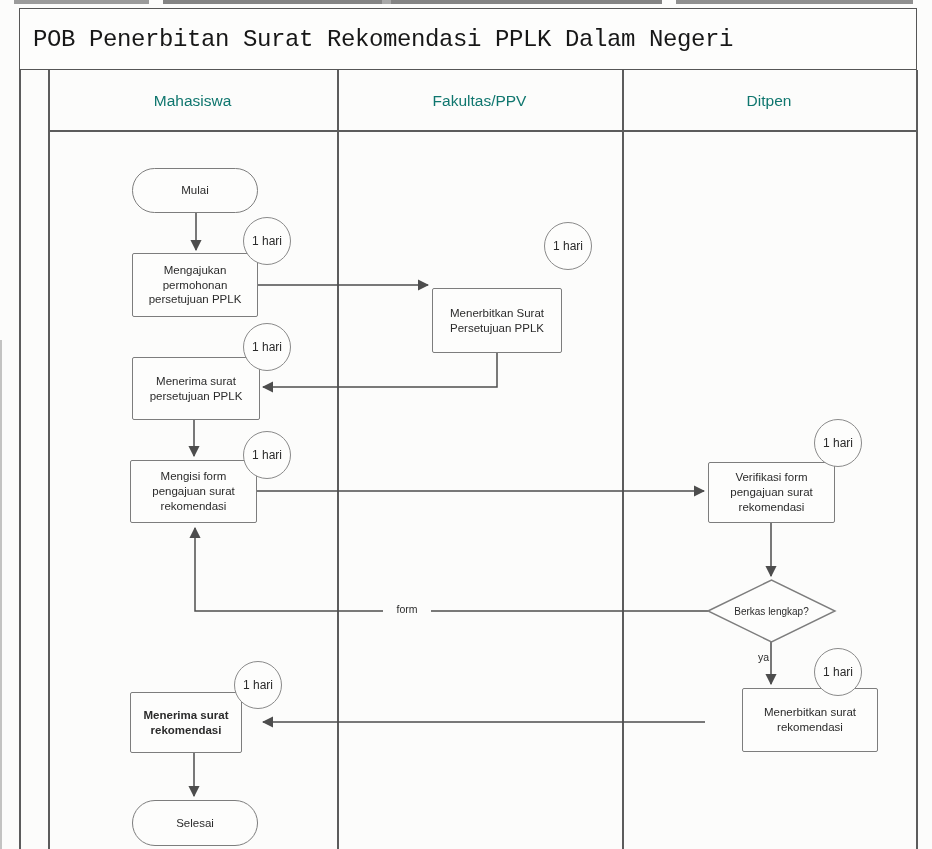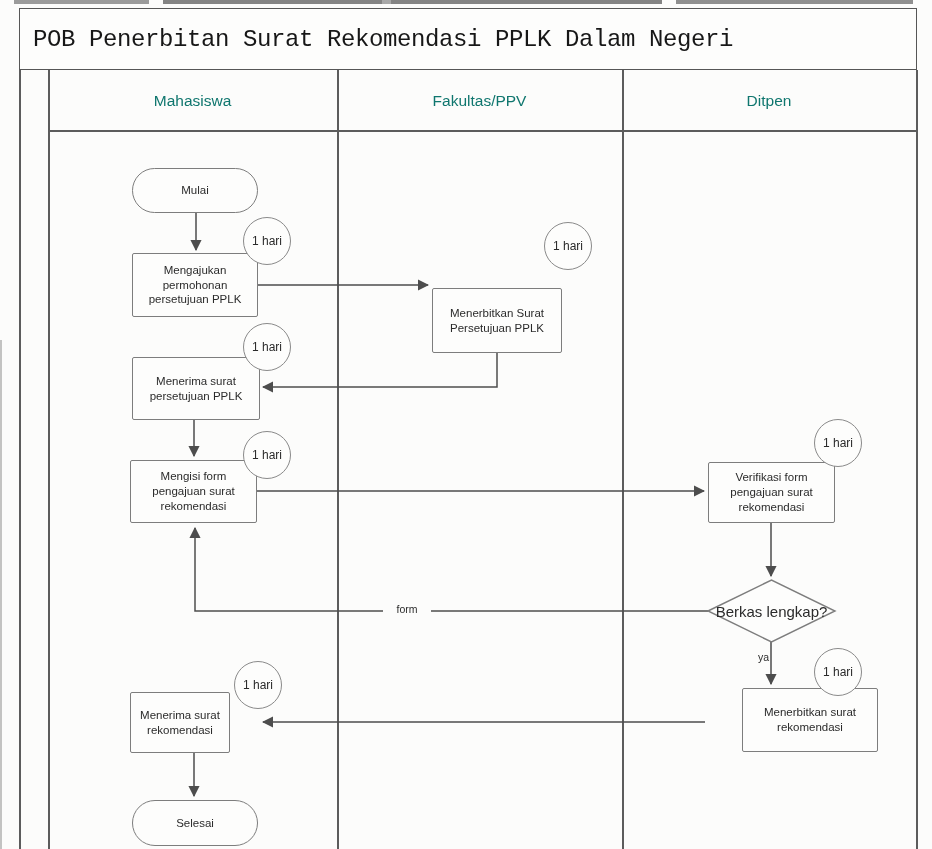--- a/index.html
+++ b/index.html
@@ -48,21 +48,21 @@
   .stadium { border-radius:24px; }
   .badge {
     position:absolute; width:48px; height:48px; border-radius:50%;
     border:1.4px solid #8a8a8a; background:#fdfdfc;
     display:flex; align-items:center; justify-content:center;
     font-size:12px; color:#2b2b2b;
   }
   .diamond-label {
     position:absolute; left:710px; top:603px; width:123px; height:16px;
     display:flex; align-items:center; justify-content:center;
-    font-size:15px; color:#2b2b2b;
+    font-size:10px; color:#2b2b2b;
   }
   .edge-label { position:absolute; font-size:10.5px; color:#2b2b2b; }
   .edge-label.no  { left:383px; top:603px; width:48px; text-align:center; background:#fcfcfb; }
   .edge-label.yes { left:739px; top:651px; width:30px; text-align:right; }
 </style>
 </head>
 <body>
 
 <div class="page">
 
@@ -118,21 +118,21 @@
   <div class="node" style="left:132px; top:357px; width:128px; height:63px;">Menerima surat persetujuan PPLK</div>
 
   <div class="node" style="left:708px; top:462px; width:127px; height:61px;">Verifikasi form pengajuan surat rekomendasi</div>
 
   <div class="node" style="left:130px; top:460px; width:127px; height:63px;">Mengisi form pengajuan surat rekomendasi</div>
 
   <div class="diamond-label">Berkas lengkap?</div>
 
   <div class="node" style="left:742px; top:688px; width:136px; height:64px;">Menerbitkan surat rekomendasi</div>
 
-  <div class="node" style="left:130px; top:692px; width:100px; height:61px;">Menerima surat rekomendasi</div>
+  <div class="node" style="left:130px; top:692px; width:112px; height:61px;font-weight:bold;">Menerima surat rekomendasi</div>
 
   <div class="node stadium" style="left:132px; top:800px; width:126px; height:46px;">Selesai</div>
 
   <div class="badge" style="left:243px; top:217px;">1 hari</div>
   <div class="badge" style="left:544px; top:222px;">1 hari</div>
   <div class="badge" style="left:243px; top:323px;">1 hari</div>
   <div class="badge" style="left:243px; top:431px;">1 hari</div>
   <div class="badge" style="left:814px; top:419px;">1 hari</div>
   <div class="badge" style="left:814px; top:648px;">1 hari</div>
   <div class="badge" style="left:234px; top:661px;">1 hari</div>

